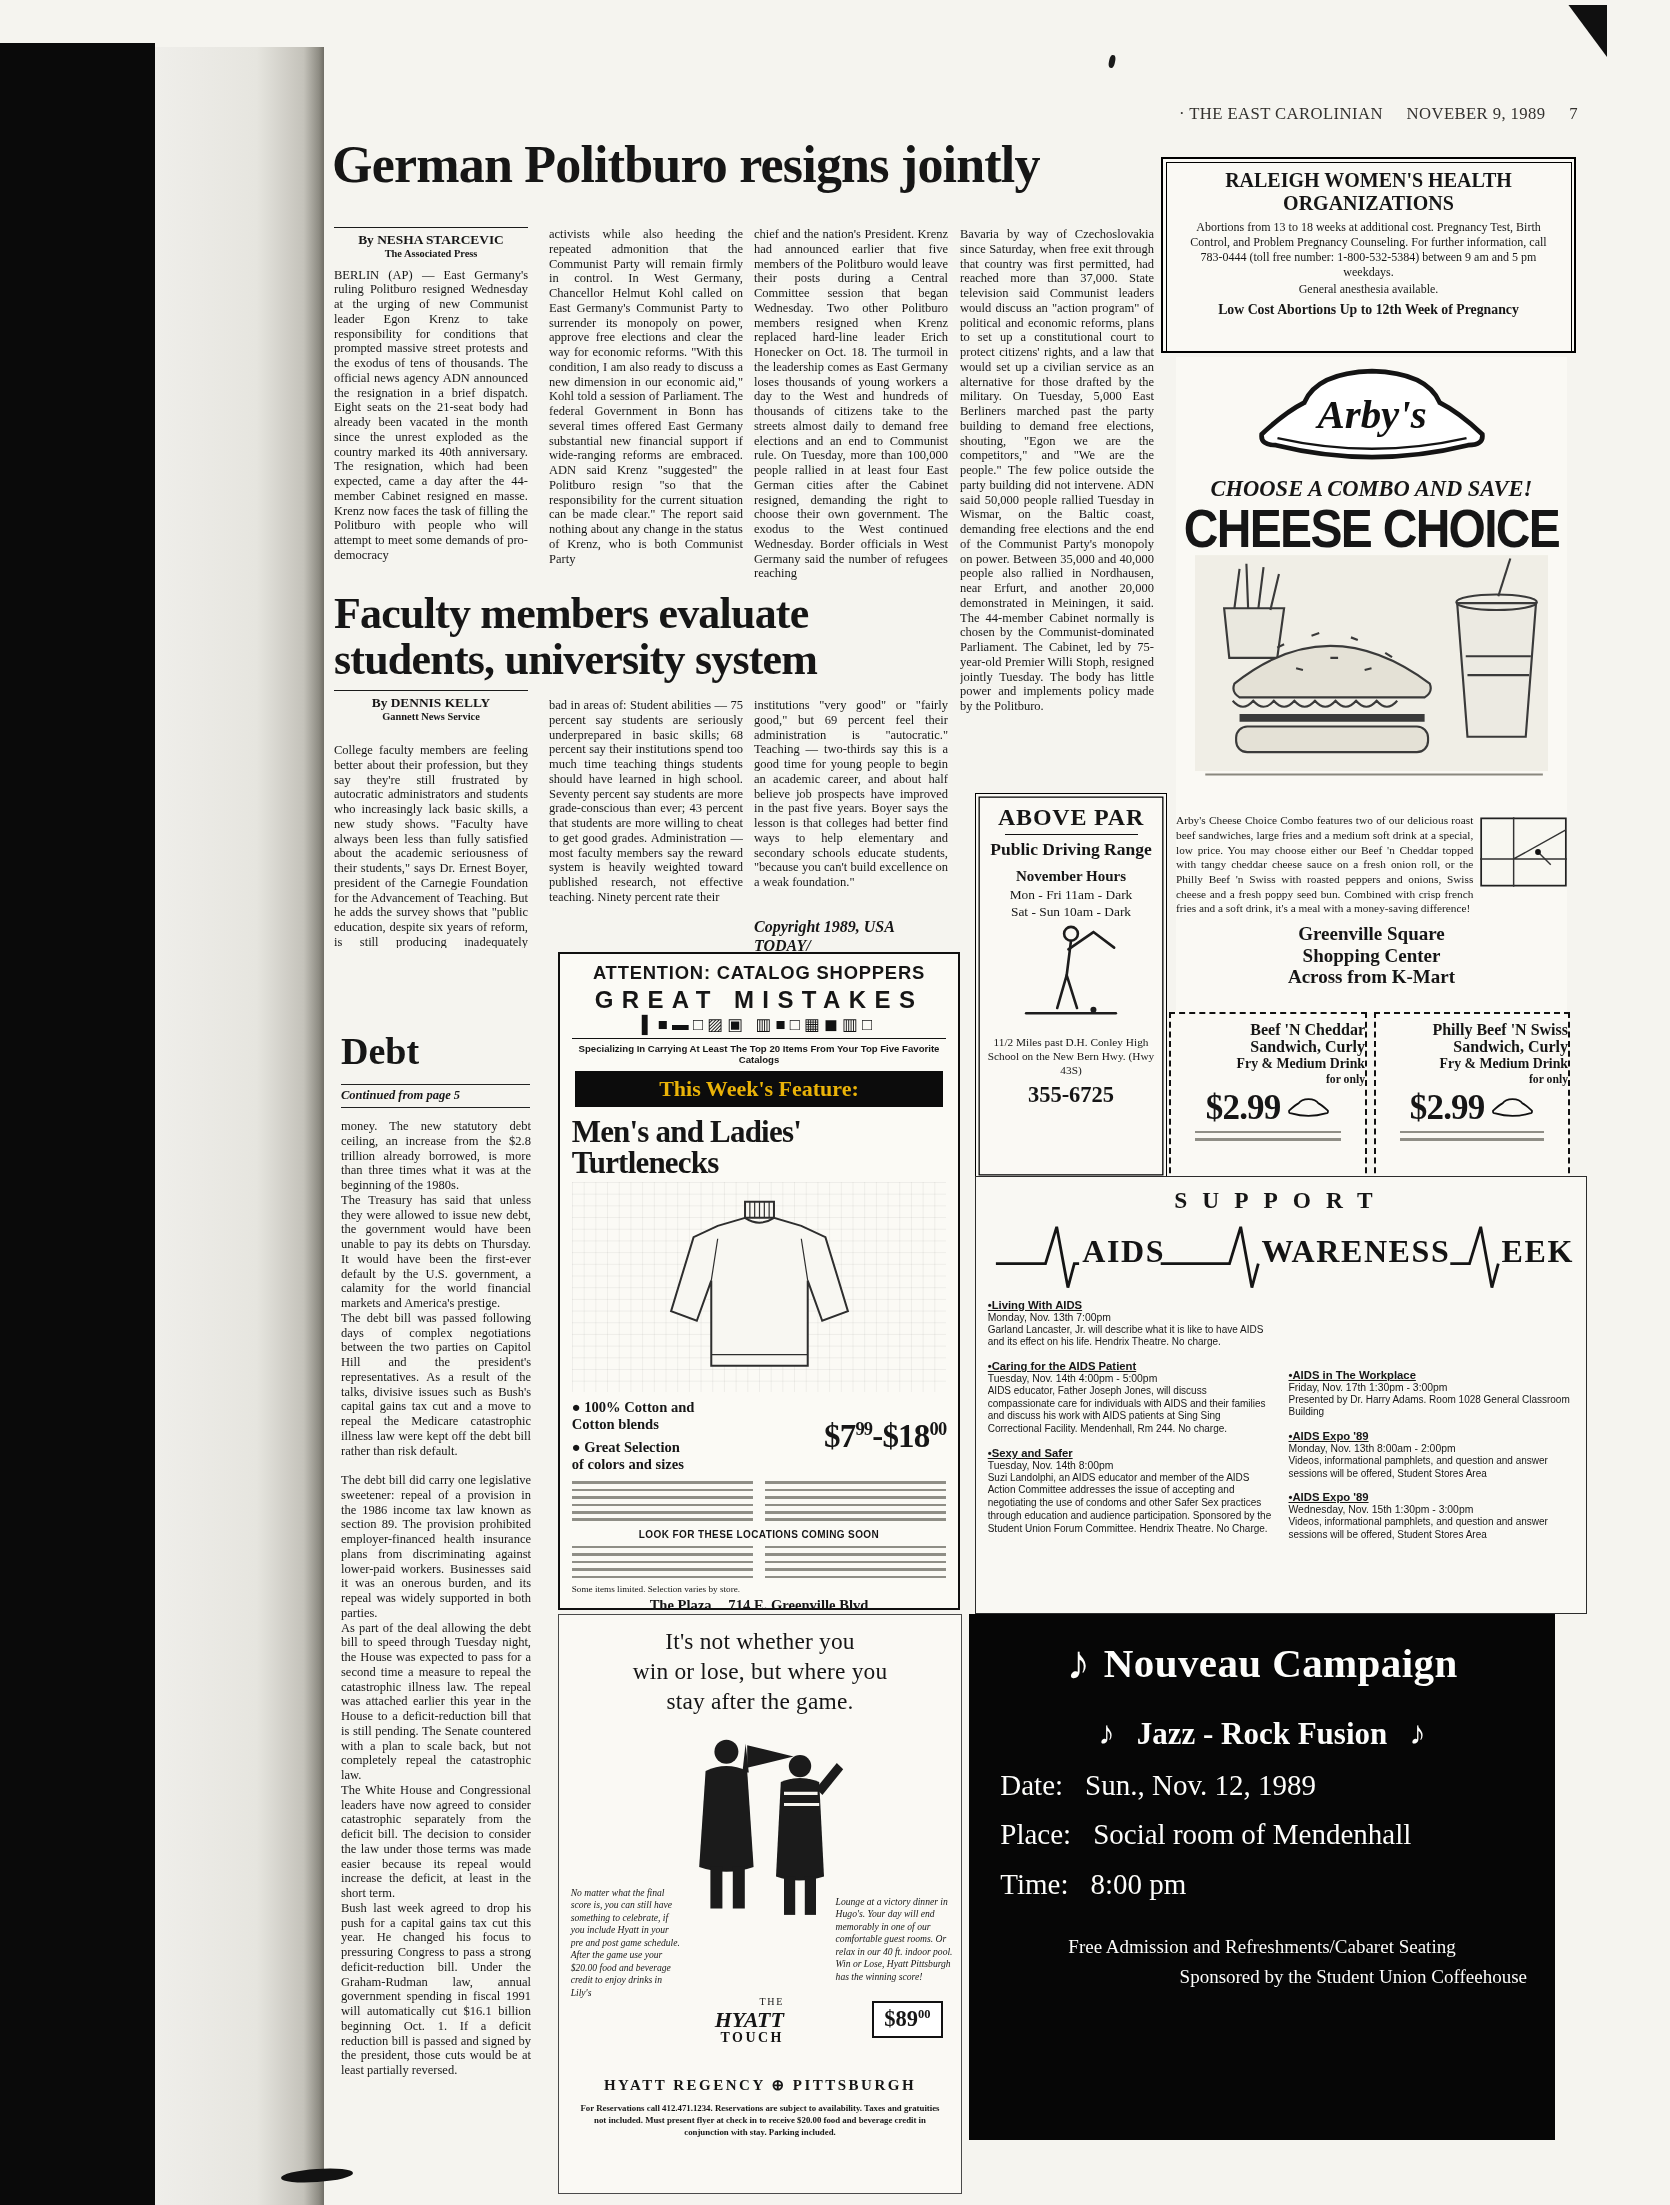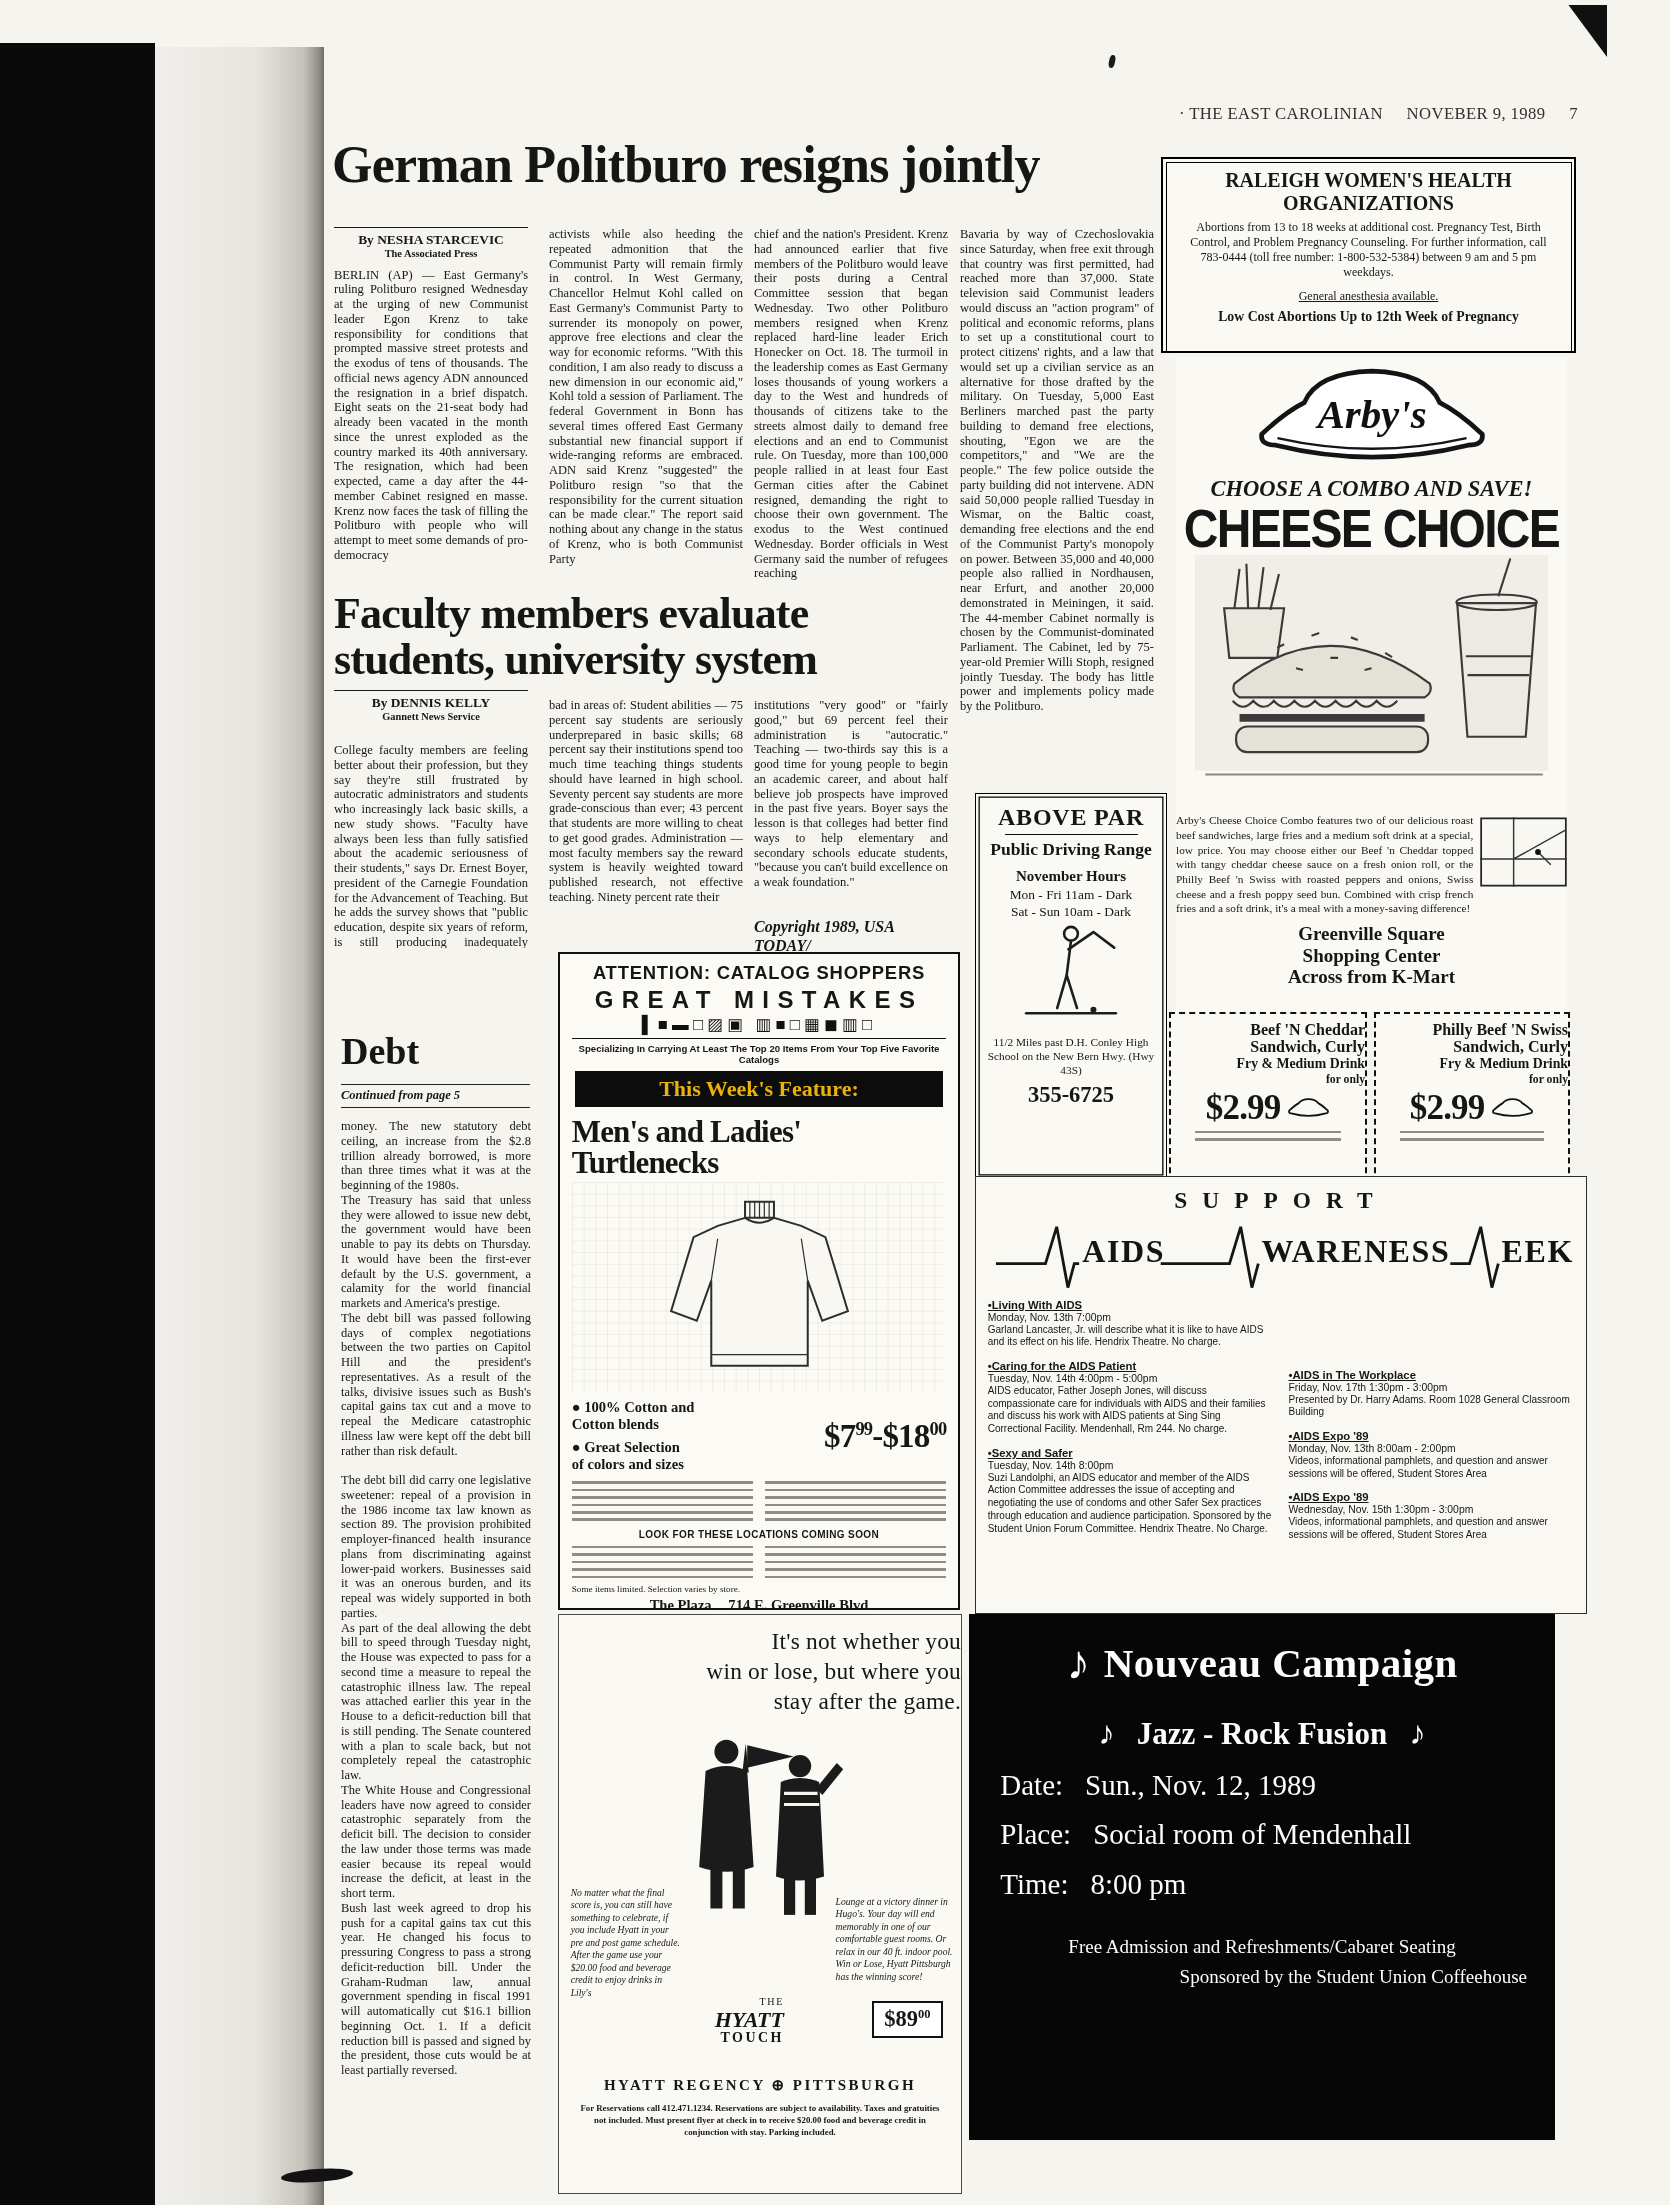--- a/index.html
+++ b/index.html
@@ -32,21 +32,21 @@
   .continued{font-weight:bold;font-style:italic;font-size:12.5px;border-top:1.3px solid #222;
       border-bottom:1.3px solid #222;padding:3.3px 0;}
   
   .ad{background:#faf9f4;}
   .greeked{background:repeating-linear-gradient(180deg,#8f8e86 0 2.5px,rgba(0,0,0,0) 2.5px 7.5px);}
   
   .raleigh{left:1161px;top:157px;width:406px;height:187px;border:2.1px solid #000;padding:2.5px;}
   .raleigh-inner{border:1.3px solid #000;height:176px;padding:6.7px 11.7px;text-align:center;}
   .raleigh-title{font-weight:bold;font-size:20px;line-height:1.15;}
   .raleigh-body{font-size:12px;line-height:1.25;margin-top:5px;}
-  .raleigh-note{font-size:12px;margin-top:9px;text-decoration:underline;}
+  .raleigh-note{font-size:12px;margin-top:2px;}
   .raleigh-footer{font-weight:bold;font-size:13.8px;margin-top:5px;}
   
   .arbys{left:1176px;top:357px;width:391px;height:656px;text-align:center;}
   .arbys-tagline{font-weight:bold;font-style:italic;font-size:22.5px;margin-top:0px;}
   .arbys-promo{font-weight:bold;font-size:48px;letter-spacing:-1.7px;line-height:1;margin-top:3.3px;
       font-family:"Liberation Sans",sans-serif;transform:scaleY(1.1);}
   .arbys-bodywrap{text-align:left;margin-top:5px;position:relative;}
   .arbys-body{font-size:11.3px;line-height:1.3;text-align:justify;}
   .arbys-map{float:right;margin:3.3px 0 1.7px 6.7px;}
   .arbys-loc{font-weight:bold;font-size:19px;line-height:1.15;margin-top:6.7px;}
@@ -101,21 +101,21 @@
   .aids-support{text-align:center;font-weight:bold;font-size:23.4px;letter-spacing:15px;margin-top:10px;}
   .aids-events{display:flex;gap:15px;padding:5px 11.7px 0;font-family:"Liberation Sans",sans-serif;}
   .aids-colL,.aids-colR{flex:1;}
   .aids-colR{padding-top:70px;}
   .evt{margin-bottom:11px;}
   .evt .t{font-weight:bold;font-size:11.3px;text-decoration:underline;}
   .evt .w{font-size:10.4px;margin-top:0.8px;}
   .evt .d{font-size:10px;line-height:1.28;margin-top:0.8px;}
   
   .hyatt{left:558px;top:1614px;width:402px;height:578px;border:1.3px solid #4a4a4a;background:#faf9f4;}
-  .hy-head{text-align:right;font-size:23.4px;line-height:1.28;margin-top:11.7px;letter-spacing:0.2px;}
+  .hy-head{text-align:center;font-size:23.4px;line-height:1.28;margin-top:11.7px;letter-spacing:0.2px;}
   .hy-left{position:absolute;left:11.7px;top:272px;width:110px;font-size:9.6px;line-height:1.3;font-style:italic;}
   .hy-right{position:absolute;right:8.4px;top:281px;width:117px;font-size:9.6px;line-height:1.3;font-style:italic;}
   .hy-logo{position:absolute;left:125px;top:382px;width:100px;text-align:right;line-height:1.05;}
   .hy-logo .a{font-size:10px;letter-spacing:1.7px;}
   .hy-logo .b{font-weight:bold;font-size:22px;font-style:italic;}
   .hy-logo .c{font-weight:bold;font-size:14px;letter-spacing:2.5px;}
   .hy-price{position:absolute;right:18.4px;top:386px;border:2.1px solid #111;padding:3.3px 10px;
       font-weight:bold;font-size:22.5px;background:#fff;}
   .hy-price sup{font-size:12.5px;}
   .hy-brand{position:absolute;left:0;top:461px;width:100%;text-align:center;font-size:15px;

